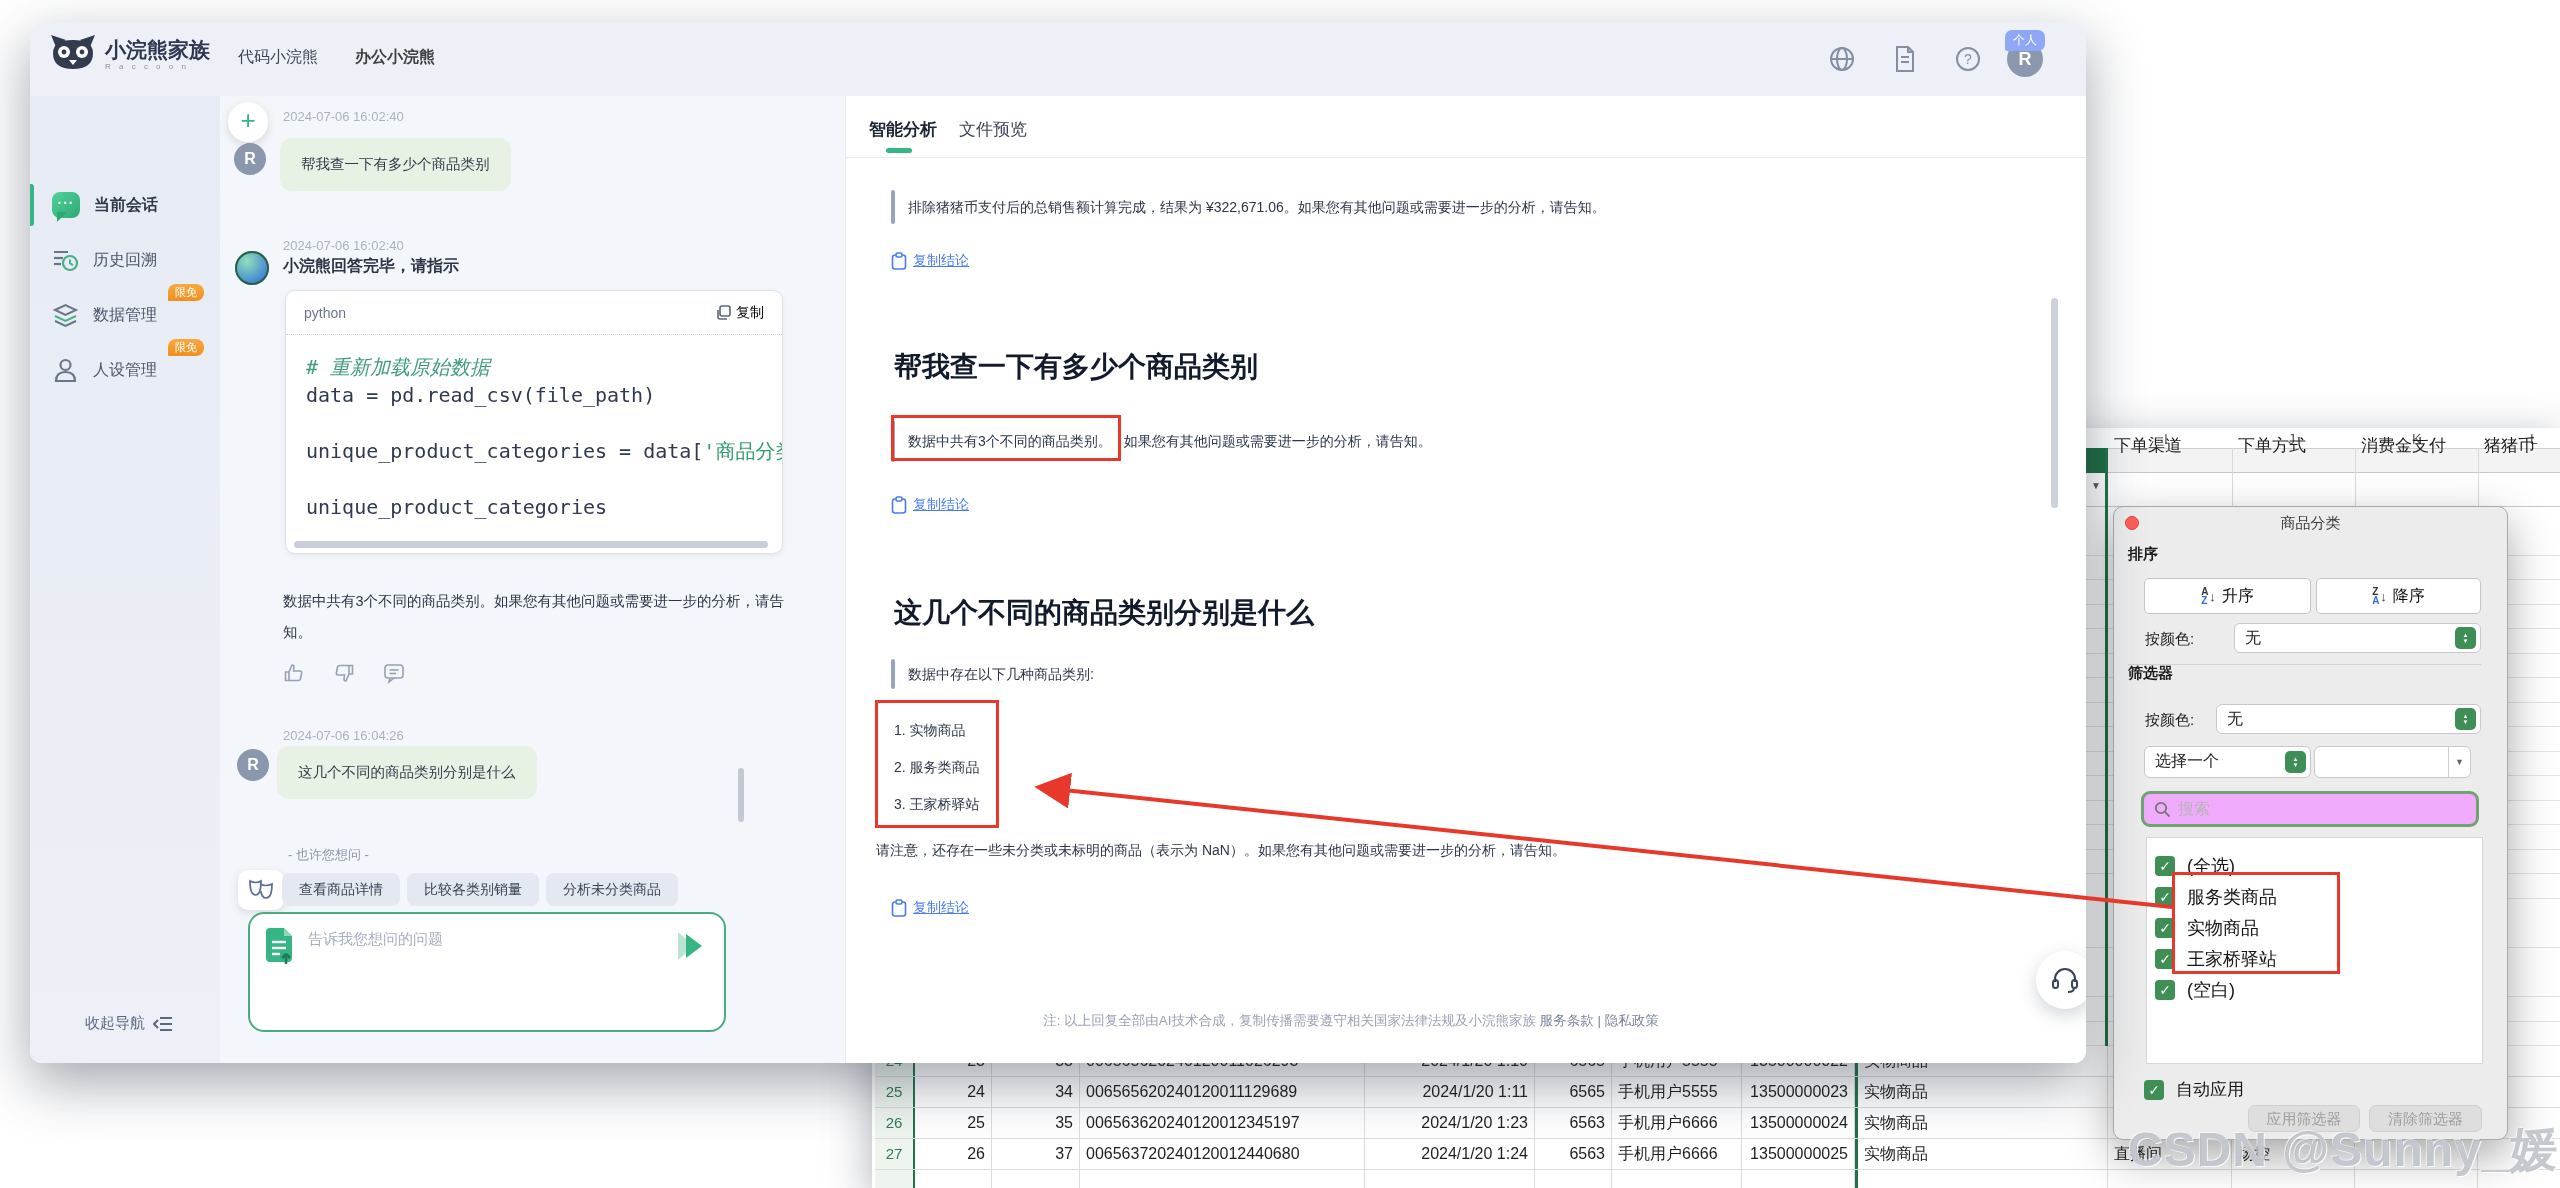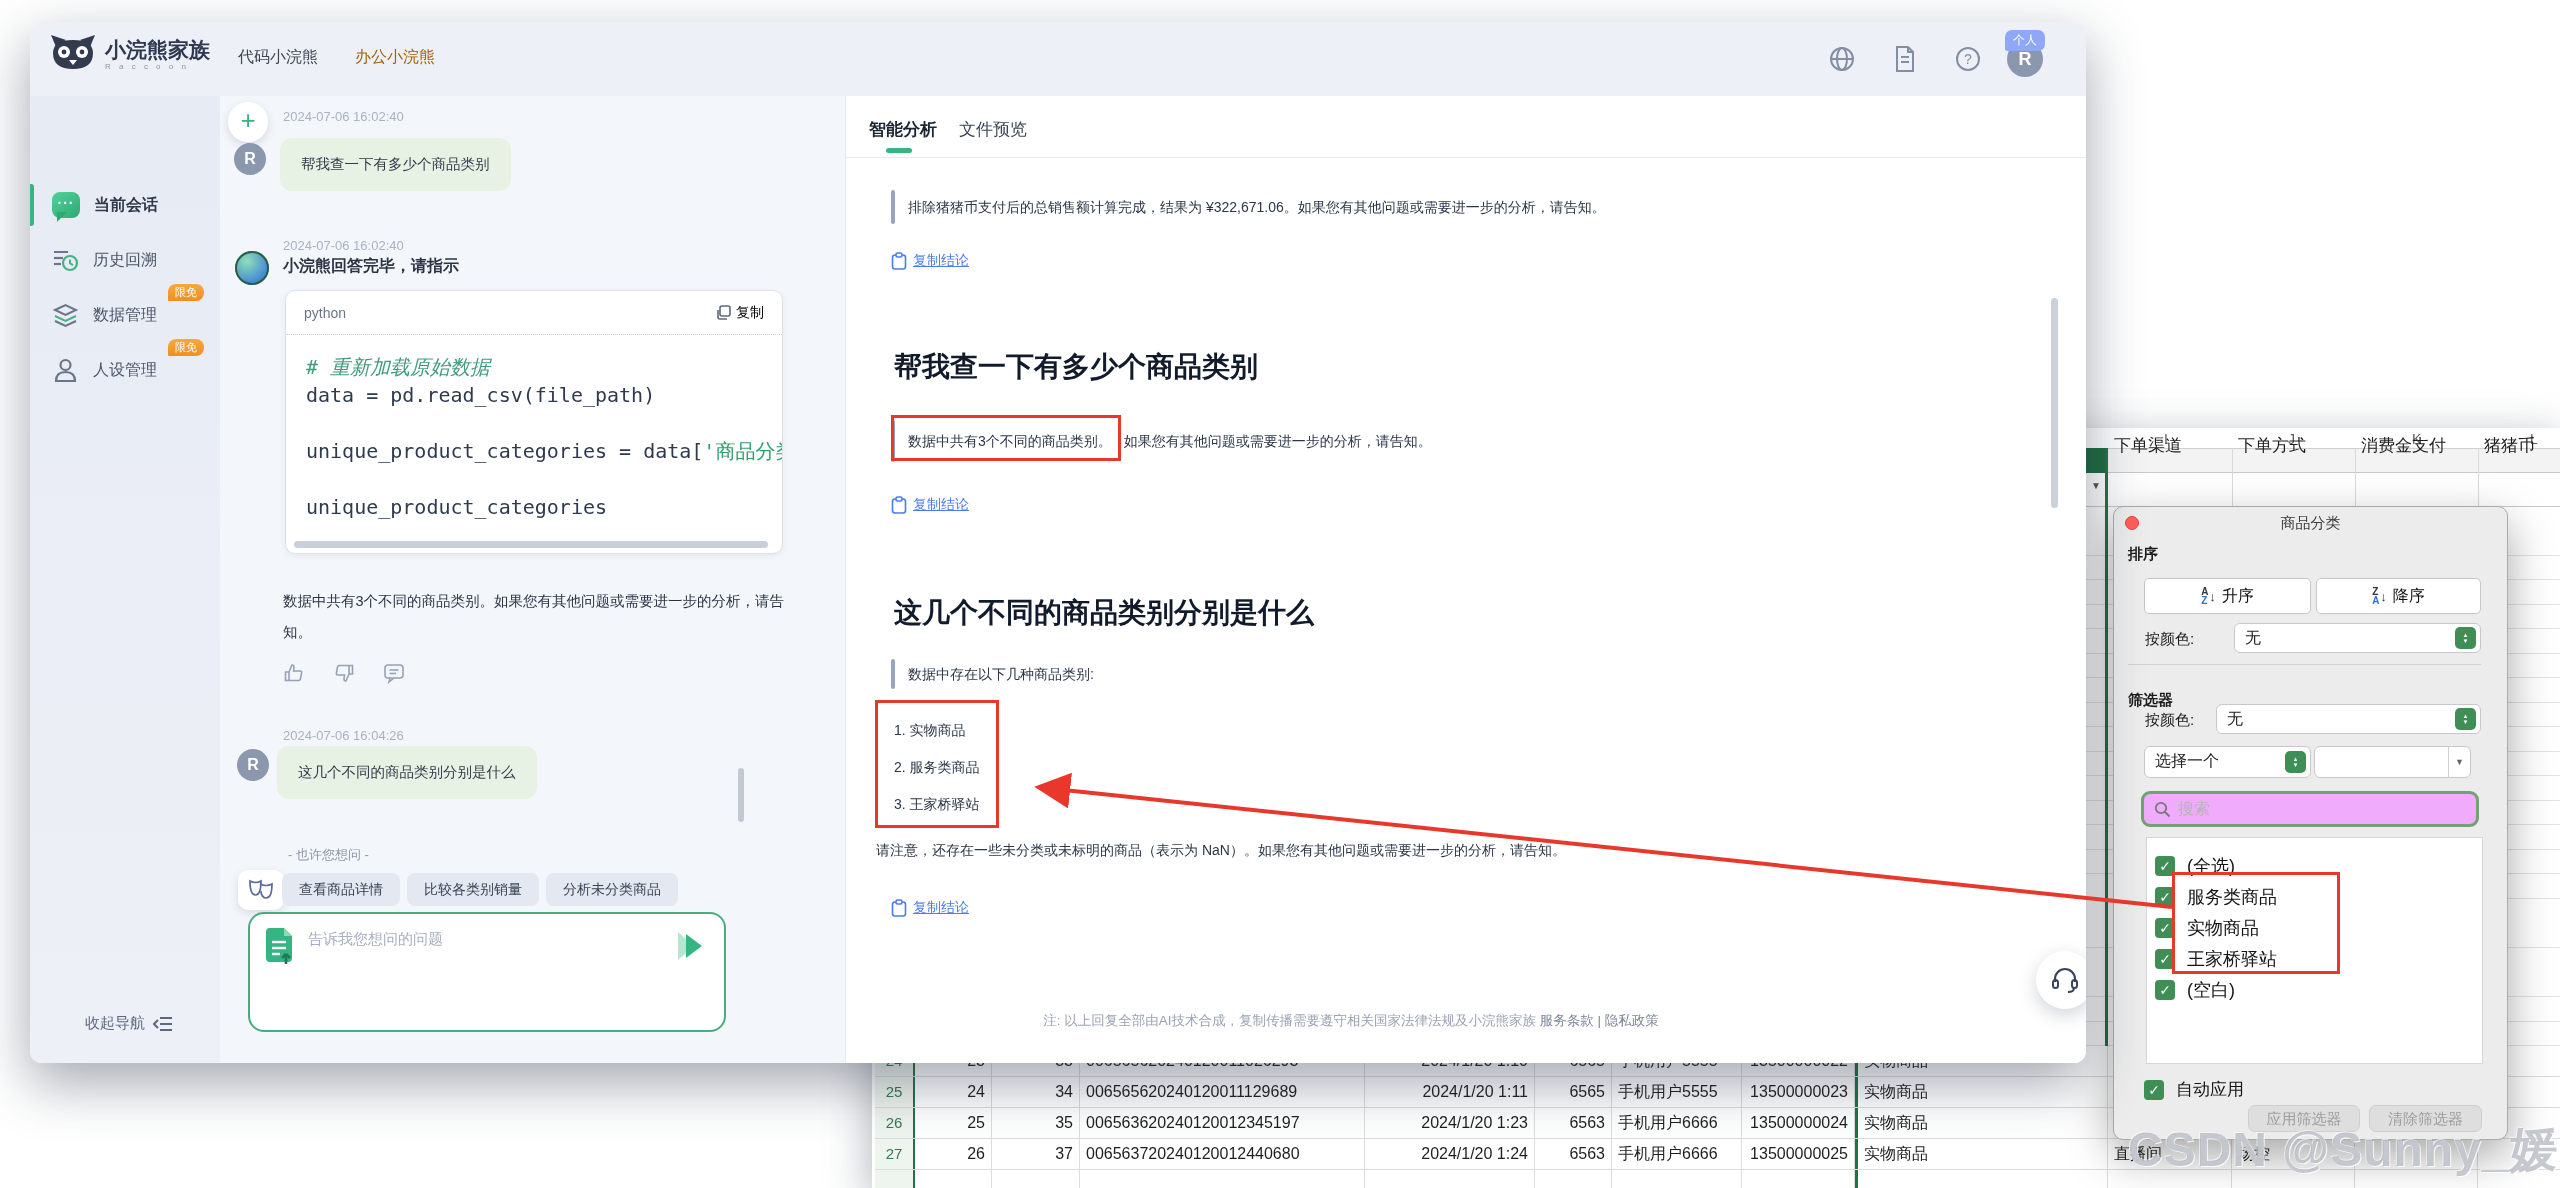--- a/index.html
+++ b/index.html
@@ -66,21 +66,21 @@
            text-shadow:1px 1px 0 rgba(255,255,255,.85), -1px -1px 0 rgba(255,255,255,.6); }
 
   
   #app { position:absolute; left:30px; top:22px; width:2056px; height:1041px; background:#fff; border-radius:12px;
          box-shadow:0 20px 55px rgba(35,45,65,.42); z-index:10; overflow:hidden; }
   #navbar { position:absolute; left:0; top:0; width:100%; height:74px; background:#edf1f7; }
   .brand { position:absolute; left:20px; top:11px; display:flex; align-items:center; gap:9px; }
   .brand-name { font-size:21px; font-weight:bold; color:#2e3850; line-height:24px; }
   .brand-sub { font-size:8px; color:#8b93a6; letter-spacing:3px; }
   .navtab { position:absolute; top:25px; font-size:16px; color:#3d4658; }
-  .navtab.active { color:#a16207; font-weight:normal; }
+  .navtab.active { color:#404040; font-weight:bold; }
   .navicon { position:absolute; top:22px; width:30px; height:30px; color:#848ea3; }
   .avatar { border-radius:50%; background:#8b97ad; color:#fff; font-weight:bold; text-align:center; }
   .profile-badge { position:absolute; left:1975px; top:8px; background:#8ea8f7; color:#fff; font-size:12px; padding:2px 8px; border-radius:7px 7px 7px 2px; z-index:2; }
 
   
   #sidebar { position:absolute; left:0; top:74px; width:190px; height:967px; background:linear-gradient(180deg,#e7ebf4,#edf0f6); }
   .side-item { position:absolute; left:0; width:190px; height:54px; display:flex; align-items:center; padding-left:22px; gap:14px; }
   .side-label { font-size:16px; color:#4b5568; }
   .side-item.active .side-label { color:#2f3949; font-weight:bold; }
   .active-bar { position:absolute; left:0; top:88px; width:4px; height:42px; background:#35b584; border-radius:0 3px 3px 0; }
@@ -265,21 +265,21 @@
     <div class="fp-small" style="left:31px; top:123px;">按颜色:</div>
     <div class="fp-dd" style="left:120px; top:116px; width:247px;">
       <span>无</span>
       <span class="stepper">
           <span>▲</span>
           <span>▼</span>
         </span>
     </div>
 
     <div class="fp-divider" style="top:157px;"></div>
-    <div class="fp-label" style="left:14px; top:184px;">筛选器</div>
+    <div class="fp-label" style="left:14px; top:157px;">筛选器</div>
     <div class="fp-small" style="left:31px; top:204px;">按颜色:</div>
     <div class="fp-dd" style="left:102px; top:197px; width:265px;">
       <span>无</span>
       <span class="stepper">
           <span>▲</span>
           <span>▼</span>
         </span>
     </div>
     <div class="fp-dd" style="left:30px; top:239px; width:167px; height:32px;">
       <span>选择一个</span>

